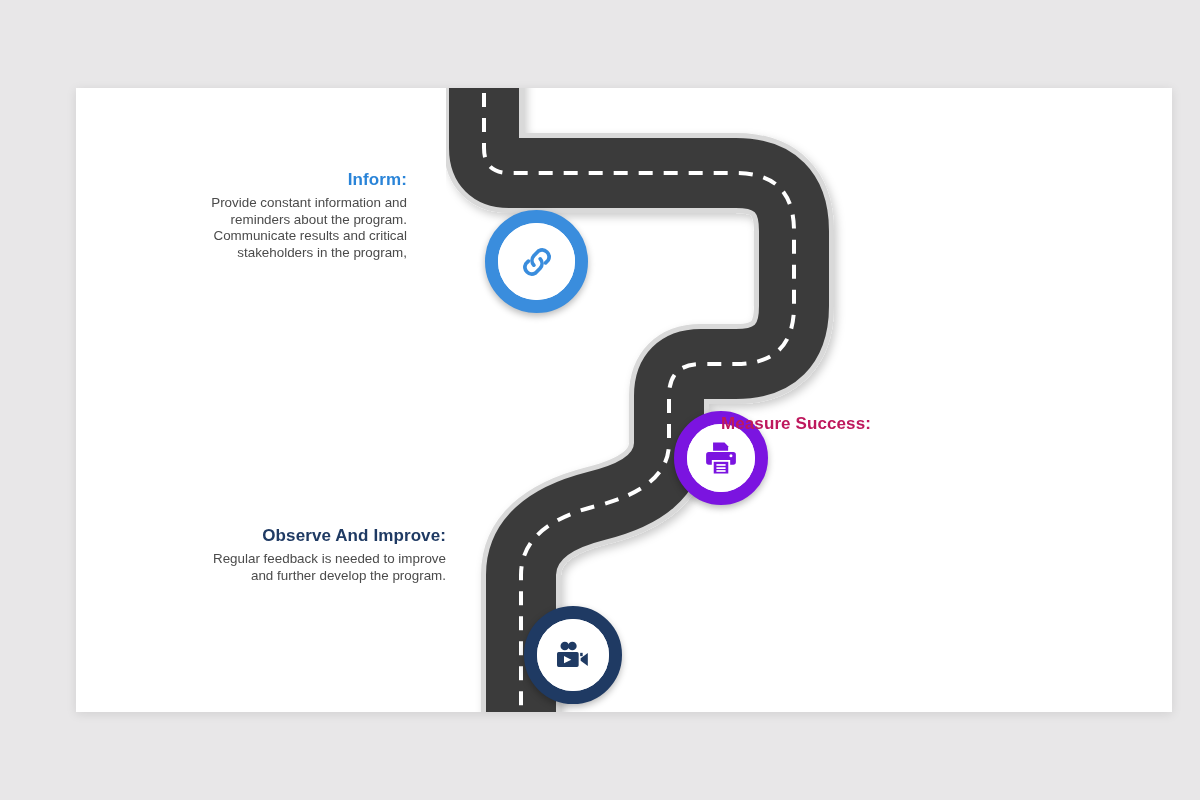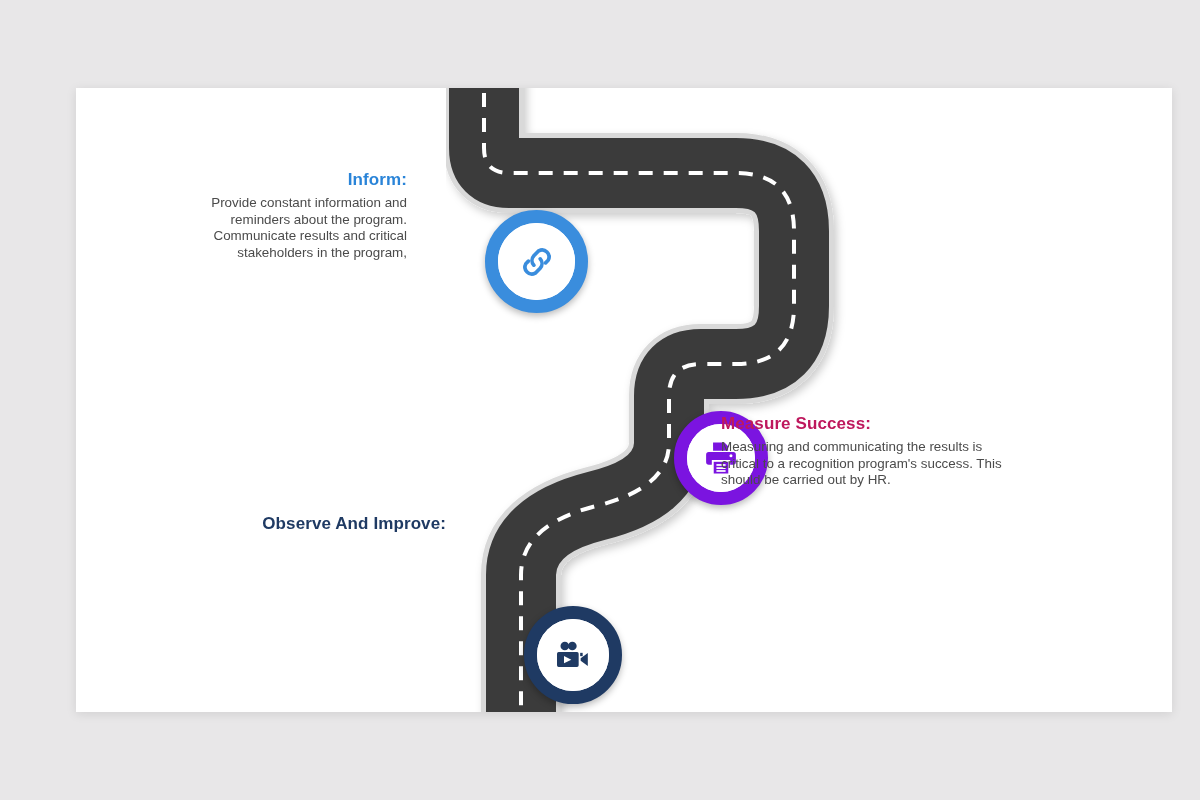--- a/index.html
+++ b/index.html
@@ -110,21 +110,21 @@
   #block-inform .block-title { color: #2a84d8; }
 
   #block-measure {
     left: 697px; top: 414px;
     width: 300px;
     text-align: left;
   }
   #block-measure .block-title { color: #be185d; }
 
   #block-observe {
-    left: 180px; top: 514px;
+    left: 180px; top: 526px;
     width: 242px;
     text-align: right;
   }
   #block-observe .block-title { color: #1f3a63; }
 </style>
 </head>
 <body>
 
 <div id="slide-root">
 
@@ -228,20 +228,20 @@
 
   </div>
 
   <div class="block" id="block-inform">
     <div class="block-title">Inform:</div>
     <div class="block-body">Provide constant information and reminders about the program. Communicate results and critical stakeholders in the program,</div>
   </div>
 
   <div class="block" id="block-measure">
     <div class="block-title">Measure Success:</div>
-    <div class="block-body">Measuring and communicating the results is critical to a recognition program's success. This should be carried out by HR.</div>
   </div>
 
   <div class="block" id="block-observe">
     <div class="block-title">Observe And Improve:</div>
+    <div class="block-body">Regular feedback is needed to improve and further develop the program.</div>
   </div>
 
 </div>
 
 </body></html>

